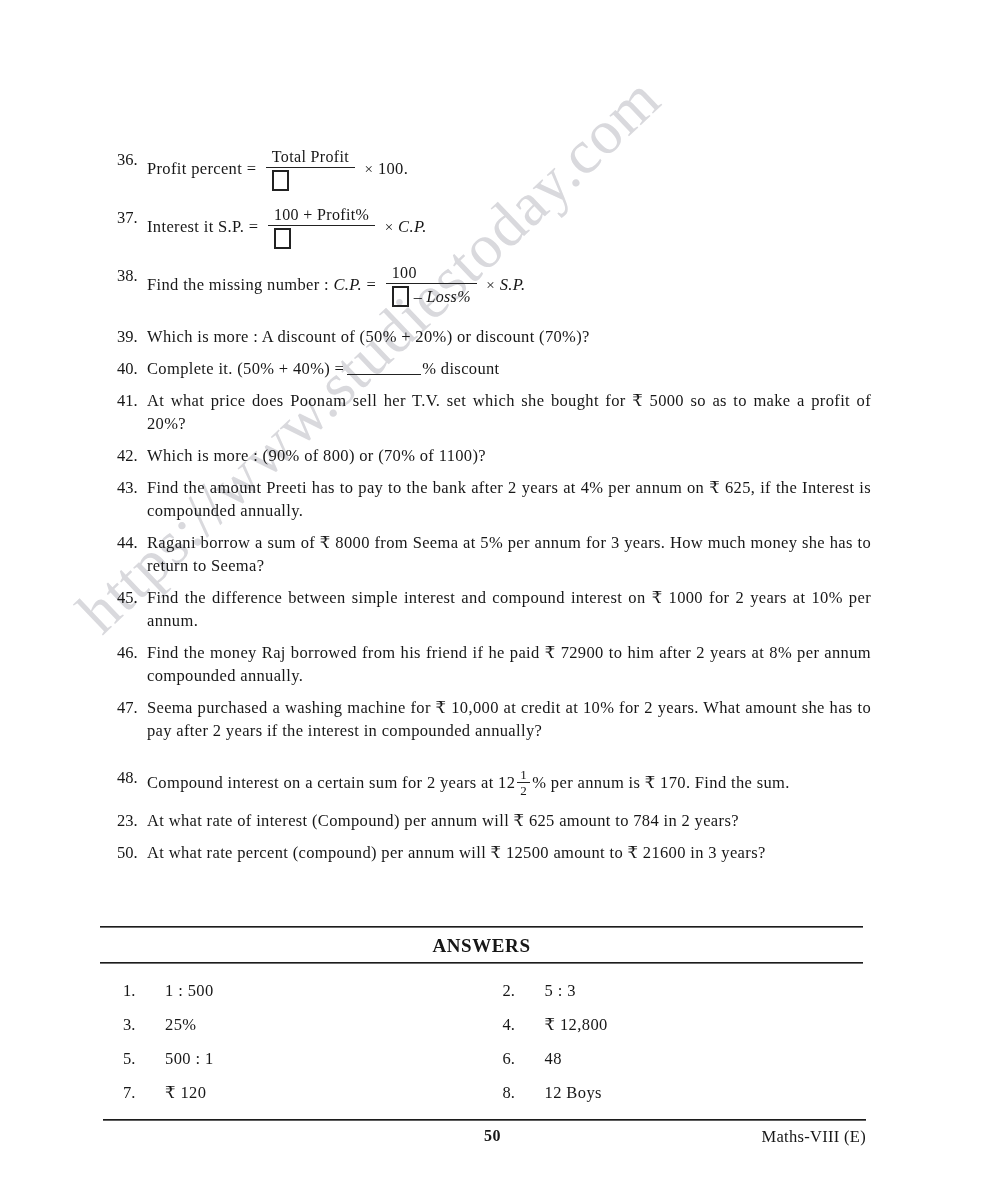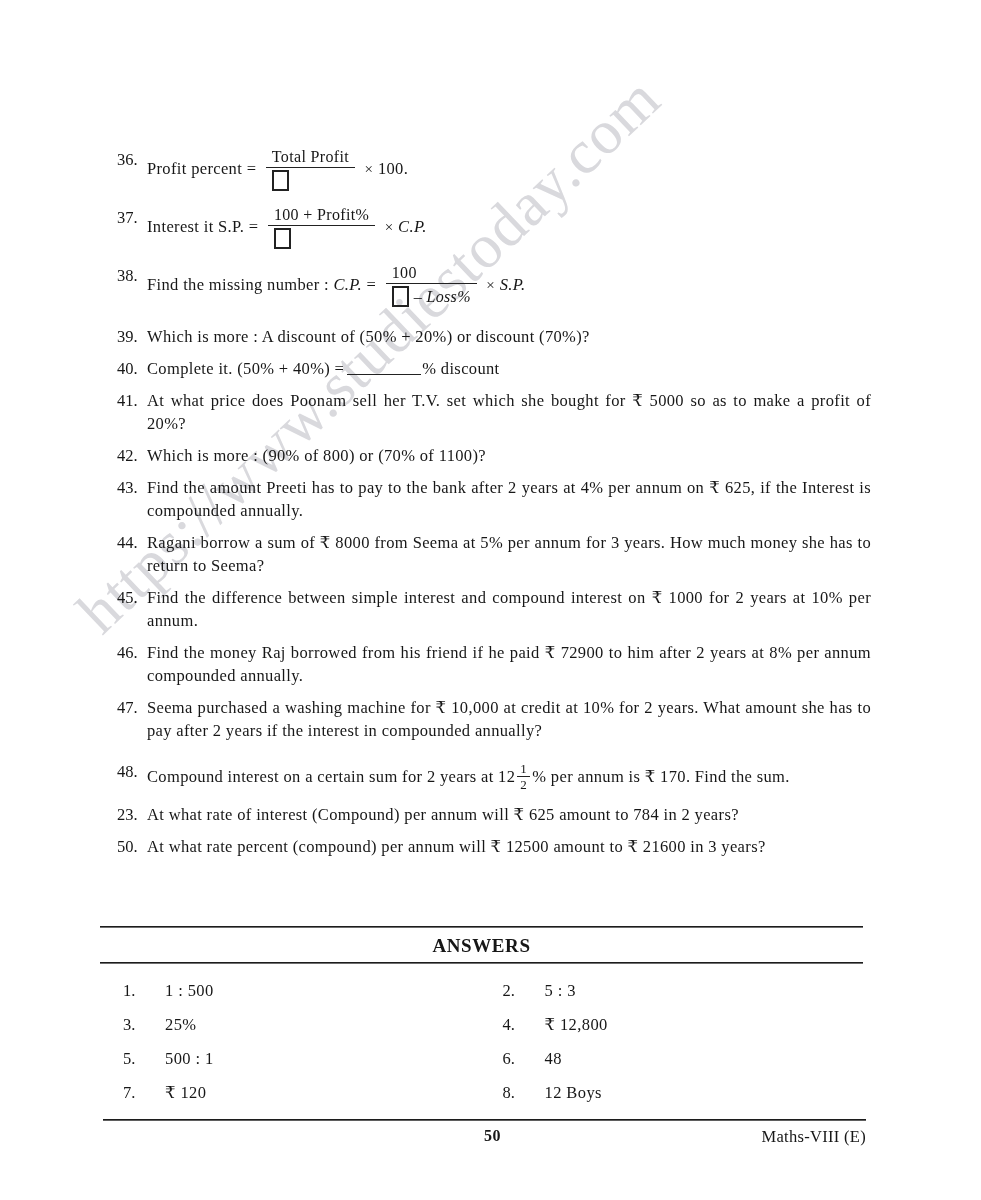--- a/index.html
+++ b/index.html
@@ -323,21 +323,21 @@
       <div class="qrow">
         <div class="qnum">45.</div>
         <div class="qbody">Find the difference between simple interest and compound interest on ₹ 1000 for 2 years at 10% per annum.</div>
       </div>
 
       <div class="qrow">
         <div class="qnum">46.</div>
         <div class="qbody">Find the money Raj borrowed from his friend if he paid ₹ 72900 to him after 2 years at 8% per annum compounded annually.</div>
       </div>
 
-      <div class="qrow" style="margin-bottom:18px;">
+      <div class="qrow" style="margin-bottom:24px;">
         <div class="qnum">47.</div>
         <div class="qbody">Seema purchased a washing machine for ₹ 10,000 at credit at 10% for 2 years. What amount she has to pay after 2 years if the interest in compounded annually?</div>
       </div>
 
       <div class="qrow" style="">
         <div class="qnum">48.</div>
         <div class="qbody nojust" style="line-height:34px;">
           <span>Compound interest on a certain sum for 2 years at</span>
           <span>12</span><span class="mixfrac">
               <span class="mn">1</span>

